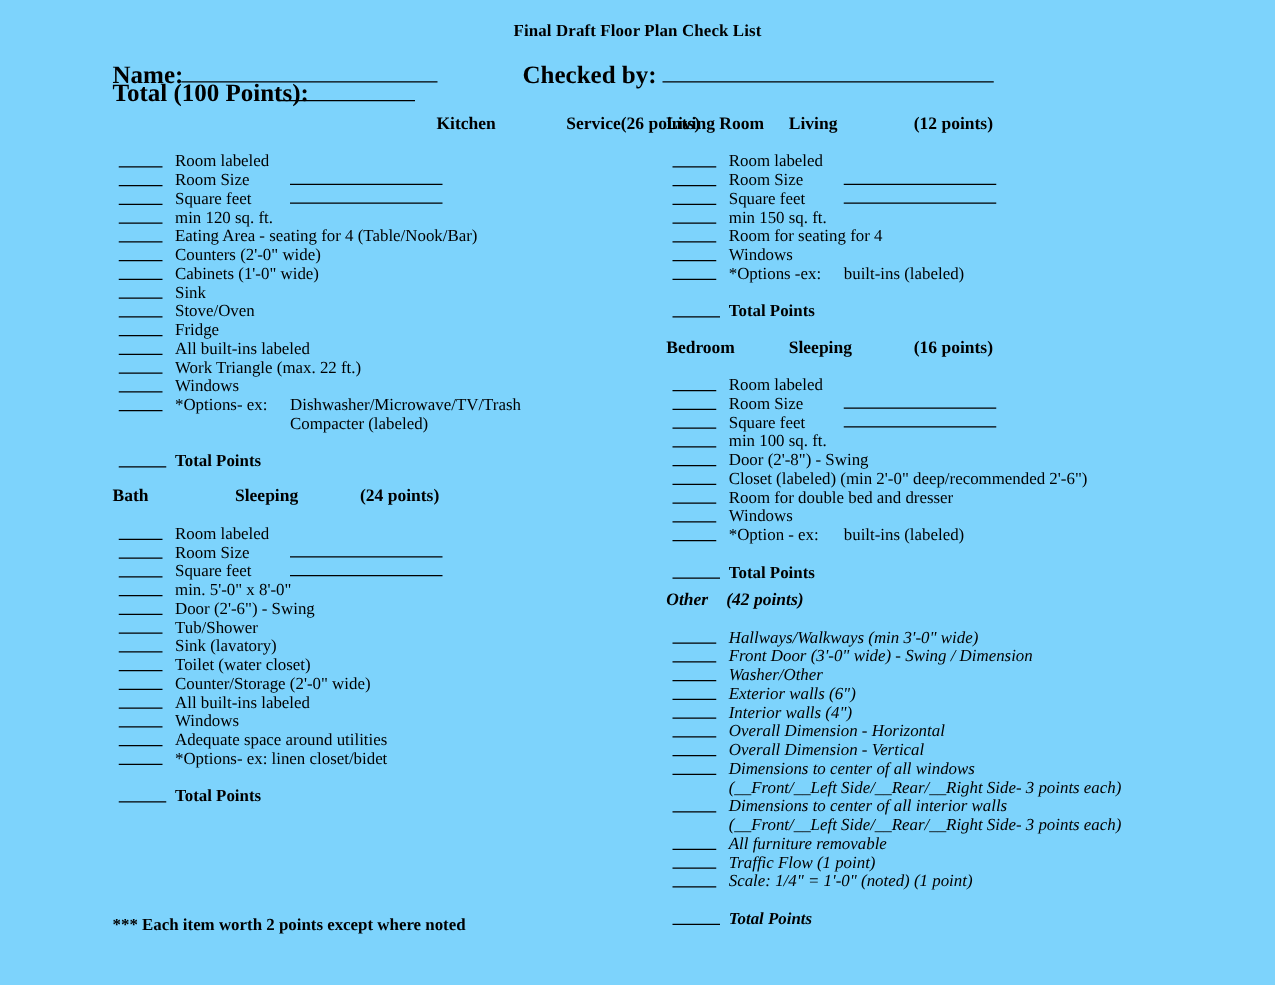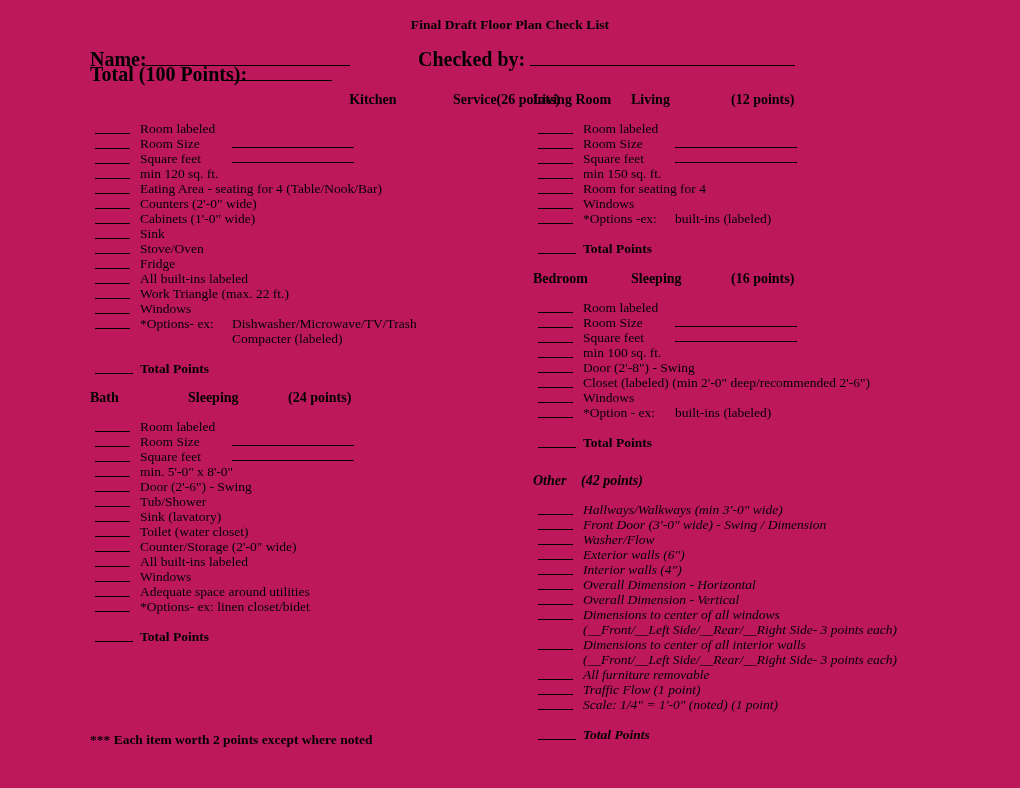--- a/index.html
+++ b/index.html
@@ -10,21 +10,21 @@
   }
   body {
     font-family: "Liberation Serif", "DejaVu Serif", serif;
     color: #000000;
   }
   #page {
     position: relative;
     width: 1020px;
     height: 788px;
     overflow: hidden;
-    background: #be185d;
+    background: #7dd3fc;
   }
 
   
   .doc-title {
     position: absolute;
     top: 17px;
     left: 0;
     width: 1020px;
     text-align: center;
     font-size: 13.5px;
@@ -376,20 +376,24 @@
           <div class="item">
             <span class="blank"></span>
             <span class="txt">Door (2'-8") - Swing</span>
           </div>
           <div class="item">
             <span class="blank"></span>
             <span class="txt">Closet (labeled) (min 2'-0" deep/recommended 2'-6")</span>
           </div>
           <div class="item">
             <span class="blank"></span>
+            <span class="txt">Room for double bed and dresser</span>
+          </div>
+          <div class="item">
+            <span class="blank"></span>
             <span class="txt">Windows</span>
           </div>
           <div class="item">
             <span class="blank"></span>
             <span class="txt">*Option - ex:</span>
             <span class="txt2">built-ins (labeled)</span>
           </div>
           <div class="gap"></div>
           <div class="item total">
             <span class="blank"></span>
@@ -403,21 +407,21 @@
           <div class="item">
             <span class="blank"></span>
             <span class="txt">Hallways/Walkways (min 3'-0" wide)</span>
           </div>
           <div class="item">
             <span class="blank"></span>
             <span class="txt">Front Door (3'-0" wide) - Swing / Dimension</span>
           </div>
           <div class="item">
             <span class="blank"></span>
-            <span class="txt">Washer/Flow</span>
+            <span class="txt">Washer/Other</span>
           </div>
           <div class="item">
             <span class="blank"></span>
             <span class="txt">Exterior walls (6")</span>
           </div>
           <div class="item">
             <span class="blank"></span>
             <span class="txt">Interior walls (4")</span>
           </div>
           <div class="item">

